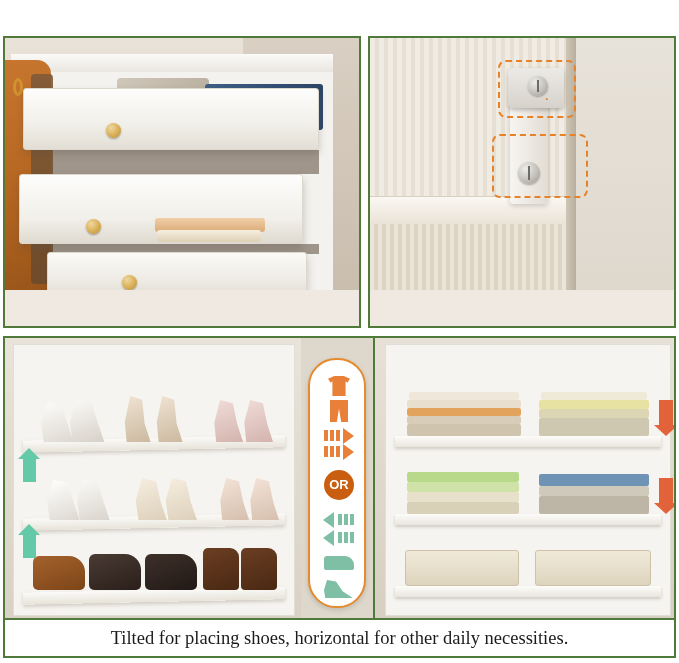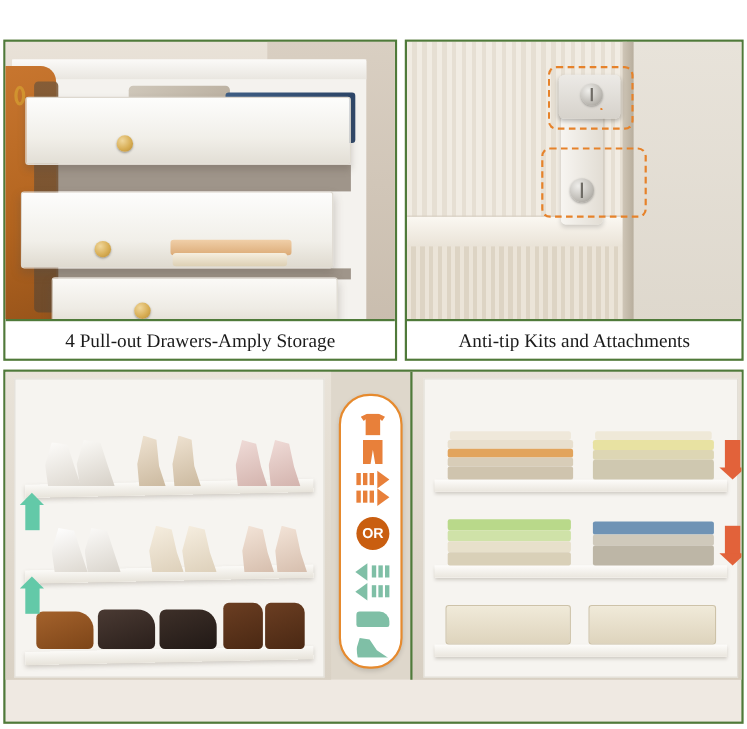--- a/index.html
+++ b/index.html
@@ -349,21 +349,20 @@
         <div class="tl-knob" style="left:66px; top:44px;"></div>
       </div>
 
       <div class="fold" style="left:150px; top:180px; width:110px; height:14px; background:linear-gradient(180deg,#f0cfa8,#dcab77);"></div>
       <div class="fold" style="left:152px; top:192px; width:104px; height:12px; background:linear-gradient(180deg,#f6efe0,#ddd0b4);"></div>
 
       <div class="tl-d3">
         <div class="tl-knob" style="left:74px; top:22px;"></div>
       </div>
     </div>
-    <div class="caption">4 Pull-out Drawers-Amply Storage</div>
   </div>
 
   <div class="panel panel-tr">
     <div class="photo">
       <div class="tr-bg"></div>
       <div class="tr-wall"></div>
       <div class="tr-cab"></div>
       <div class="tr-panel"></div>
       <div class="tr-rail"></div>
       <div class="tr-panel2"></div>
@@ -371,21 +370,20 @@
 
       <div class="tr-strap"></div>
       <div class="tr-bracket"></div>
       <div class="tr-screw" style="left:158px; top:38px; width:20px; height:20px;"></div>
       <div class="tr-screw" style="left:148px; top:124px; width:22px; height:22px;"></div>
 
       <div class="tr-dash" style="left:128px; top:22px; width:78px; height:58px;"></div>
       <div class="tr-dash" style="left:122px; top:96px; width:96px; height:64px;"></div>
       <div class="tr-dash" style="left:174px; top:60px; width:4px; height:46px; border-left:none; border-right:none; border-bottom:none;"></div>
     </div>
-    <div class="caption">Anti-tip Kits and Attachments</div>
   </div>
 
   <div class="panel panel-b">
     <div class="photo">
       <div class="b-bg"></div>
 
       <div class="b-left">
         <div class="cab-frame" style="left:8px; top:6px; width:282px; height:272px;"></div>
 
         <div class="shelf-tilt" style="left:18px; top:100px; width:262px; height:12px; transform:rotate(-1.2deg);"></div>
@@ -468,15 +466,16 @@
         <div class="bar3" style="left:40px; top:154px; width:4px; height:11px; background:#7fbfa6;"></div>
         <div class="ar" style="left:13px; top:170px; border-top:8px solid transparent; border-bottom:8px solid transparent; border-right:11px solid #7fbfa6;"></div>
         <div class="bar3" style="left:28px; top:172px; width:4px; height:11px; background:#7fbfa6;"></div>
         <div class="bar3" style="left:34px; top:172px; width:4px; height:11px; background:#7fbfa6;"></div>
         <div class="bar3" style="left:40px; top:172px; width:4px; height:11px; background:#7fbfa6;"></div>
 
         <div class="shoe-glyph" style="left:14px; top:196px; width:30px; height:14px;"></div>
         <div class="heel-glyph" style="left:14px; top:220px; width:30px; height:18px; clip-path:polygon(10% 0,40% 8%,62% 62%,96% 100%,4% 100%,0 56%);"></div>
       </div>
     </div>
+    <div class="caption">Tilted for placing shoes, horizontal for other daily necessities.</div>
   </div>
 
 </div>
 
 </body></html>

